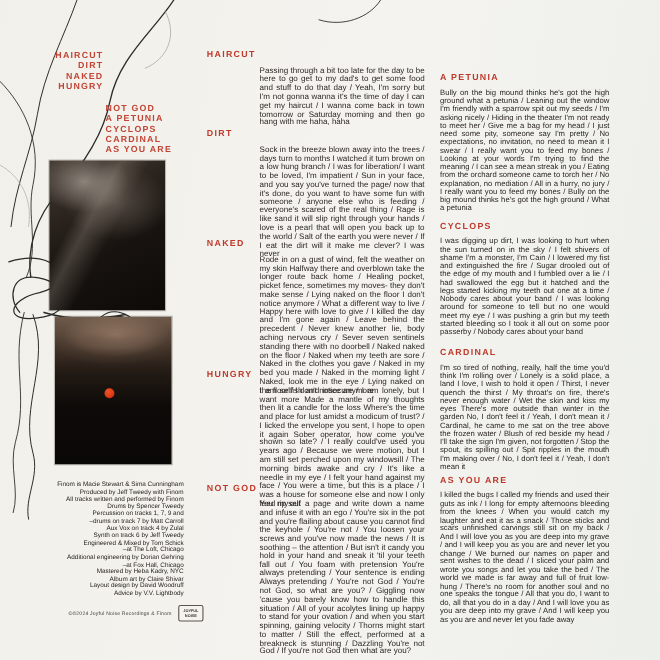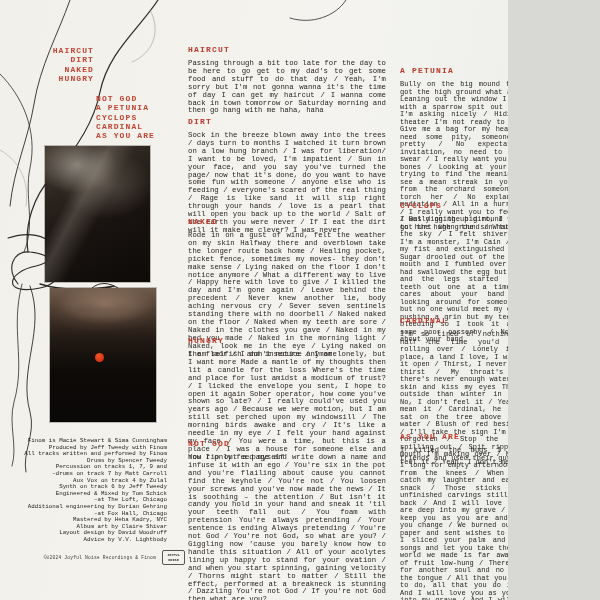--- a/index.html
+++ b/index.html
@@ -1,19 +1,19 @@
 <!DOCTYPE html>
 <html><head>
 <meta charset="utf-8">
 <style>
   html,body{margin:0;padding:0;background:#d8d8d4;}
   .sleeve{
-    position:relative;width:508px;height:600px;overflow:hidden;
+    position:relative;width:600px;height:600px;overflow:hidden;
     background:linear-gradient(100deg,#f2f0ea 0%,#f4f3ef 55%,#edefeb 100%);
-    font-family:Liberation Mono, monospace;
+    font-family:Liberation Sans, sans-serif;
   }
   .hair-svg{position:absolute;left:0;top:0;width:600px;height:600px;pointer-events:none;}
 
   
   .tracklist{position:absolute;color:#c24435;font-weight:bold;font-size:8px;
     letter-spacing:1.1px;line-height:9.3px;}
   .tracklist.side-a{left:30px;top:46px;width:64px;text-align:right;}
   .tracklist.side-b{left:96px;top:94px;width:90px;text-align:left;}
 
   
@@ -33,21 +33,21 @@
       linear-gradient(180deg,#6d5949 0%,#4b3a2f 16%,#221a14 38%,#0d0a08 62%,#0a0807 100%);}
   .red-dot{position:absolute;left:95px;top:353px;width:9px;height:9px;border-radius:50%;
     background:radial-gradient(circle at 38% 32%,#f05325,#d83312 70%);}
 
   
   .section{position:absolute;}
   .section h2{margin:0 0 6px 0;color:#bf392b;font-size:8px;font-weight:bold;
     letter-spacing:1.2px;}
   .section p{margin:0;color:#2a2523;text-align:justify;}
   .col-mid{left:188px;width:198px;}
-  .col-mid p{font-size:7.3px;line-height:7.9px;}
+  .col-mid p{font-size:7.3px;line-height:7.9px;margin-left:48px;}
   .col-right{left:400px;width:154px;}
   .col-right p{font-size:7px;line-height:7.5px;}
 
   
   .credits{position:absolute;left:20px;top:438px;width:147px;text-align:right;
     color:#201d1b;font-size:5.8px;line-height:6.6px;}
   .footer{position:absolute;left:40px;top:550px;width:145px;display:flex;
     justify-content:flex-end;align-items:center;gap:6px;}
   .copyright{color:#45423e;font-size:4.6px;letter-spacing:.2px;}
   .label-logo{width:21px;height:13px;border:1px solid #5a564f;border-radius:2px;

